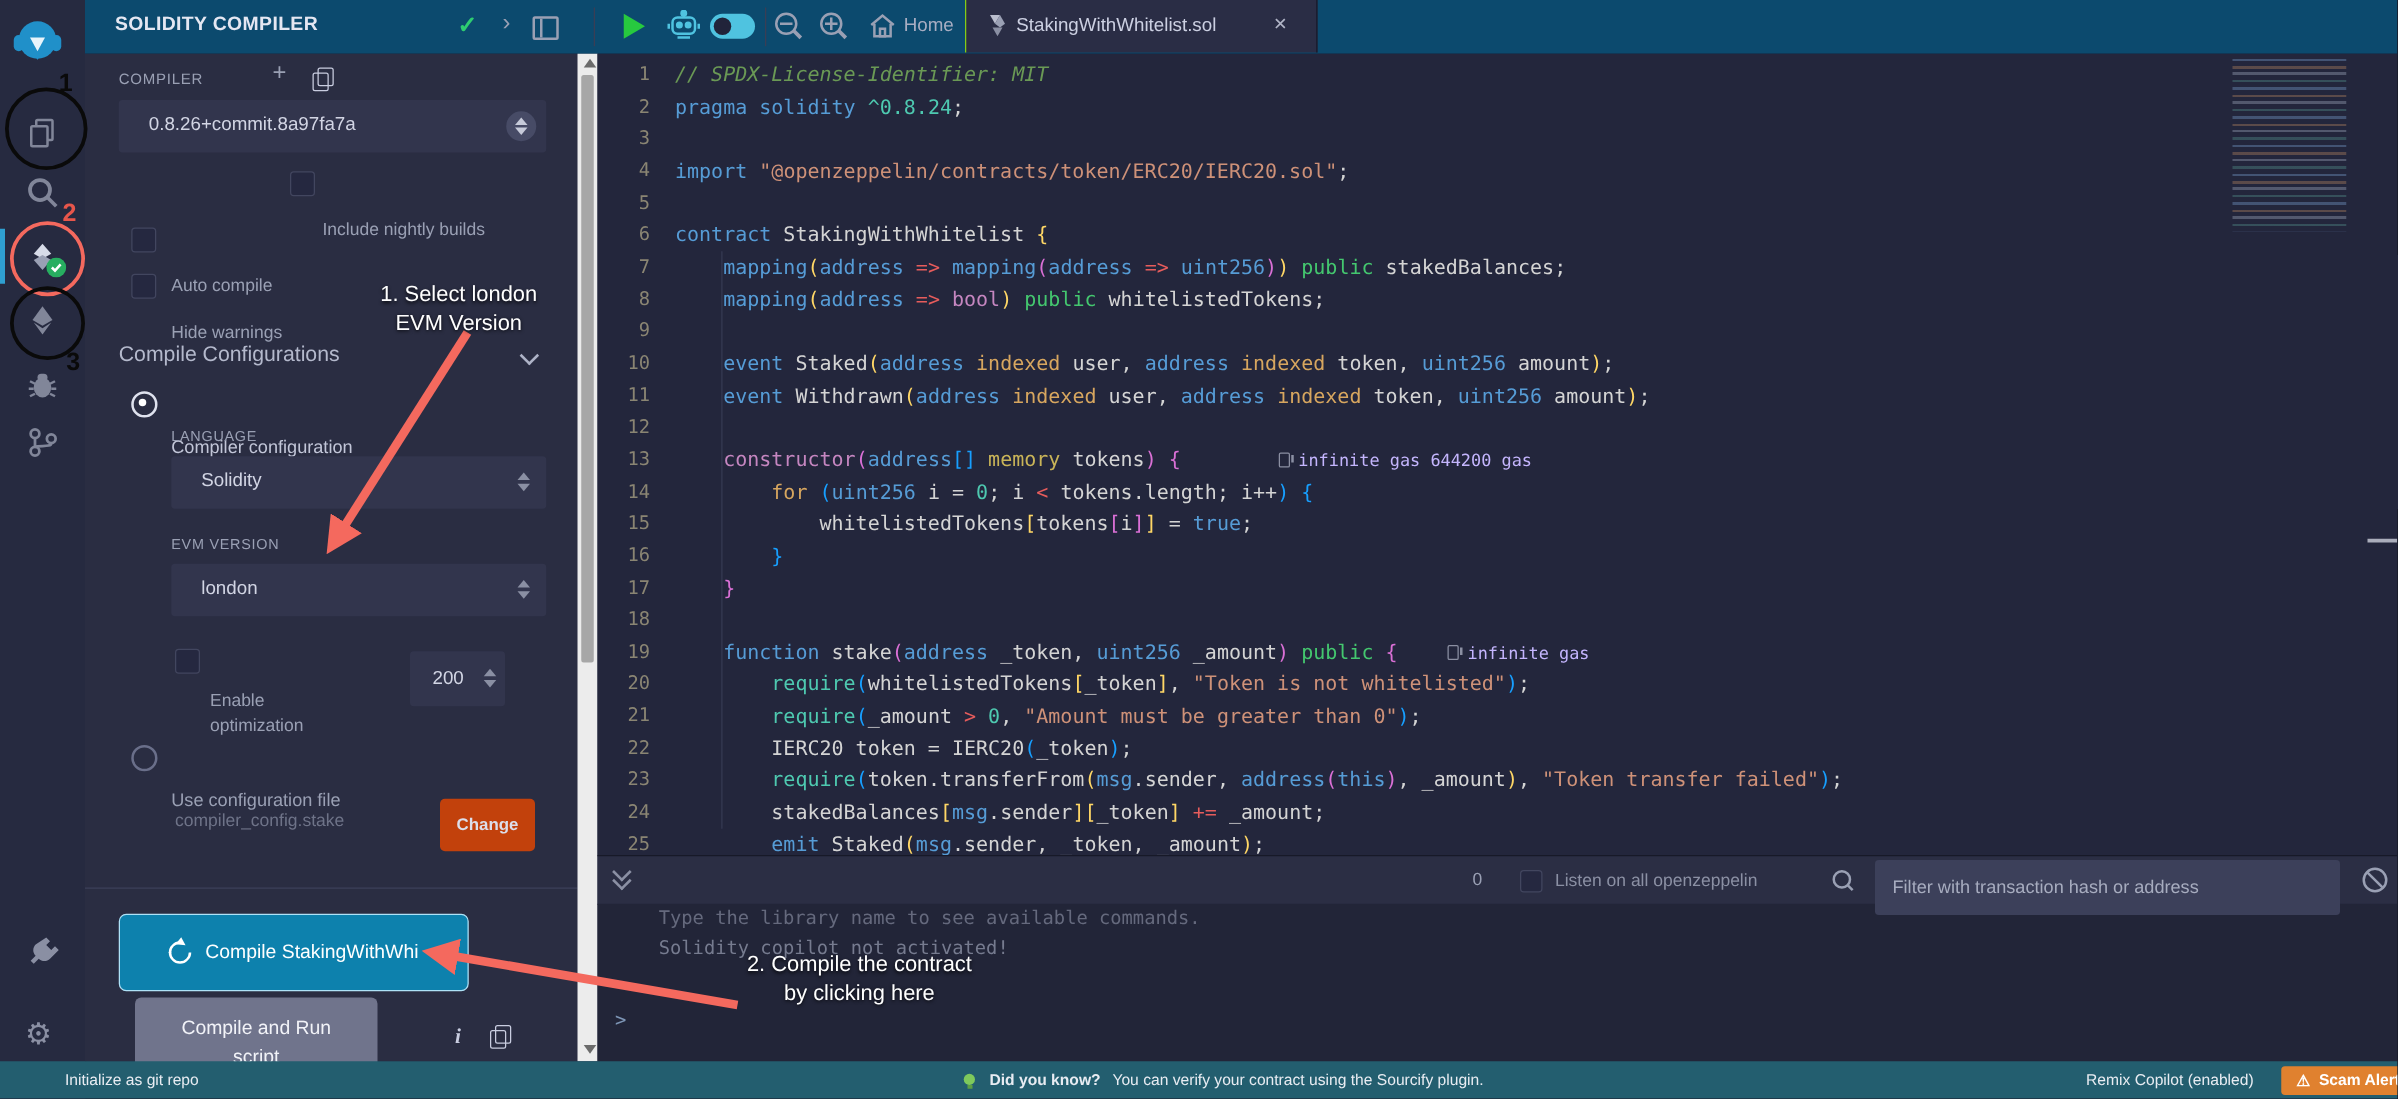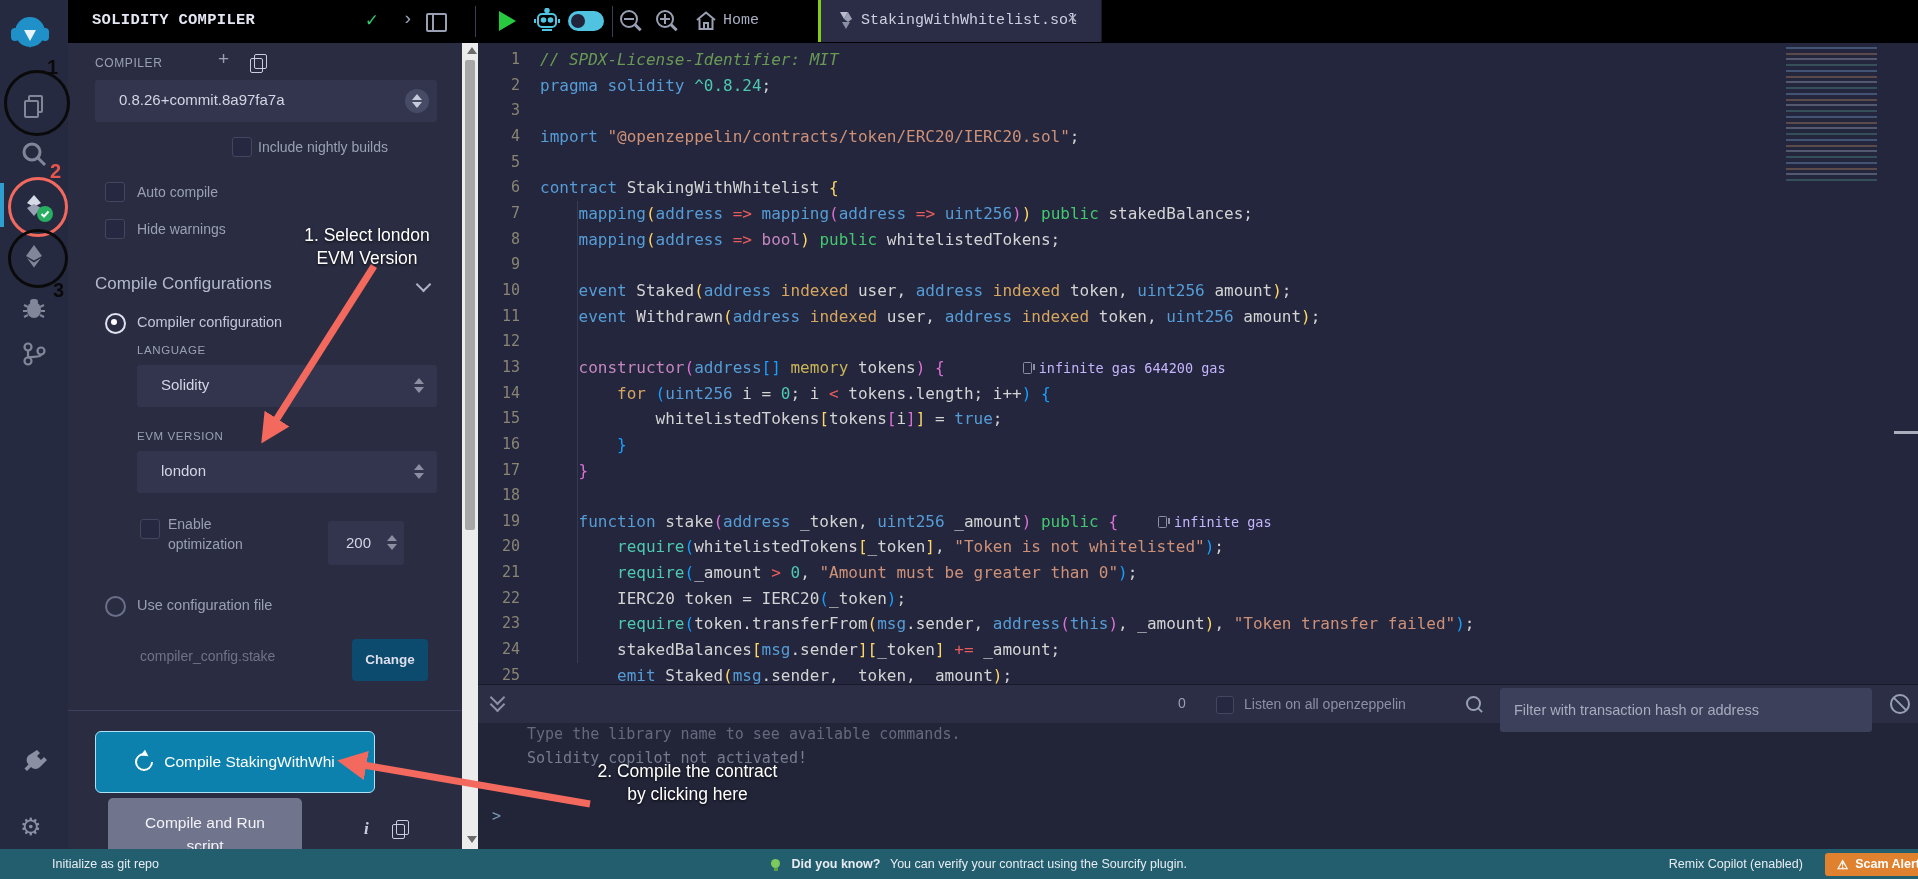--- a/index.html
+++ b/index.html
@@ -4,67 +4,67 @@
 <style>
   html,body{margin:0;padding:0;background:#14161f;}
   #app{position:relative;width:1918px;height:879px;overflow:hidden;background:#23263c;
        font-family:"Liberation Sans",sans-serif;-webkit-font-smoothing:antialiased;}
   .abs{position:absolute;}
   
   #rail{left:0;top:0;width:68px;height:879px;background:#262a40;border-right:1px solid #1b1d2c;}
   .rail-ic{position:absolute;left:20px;width:28px;height:28px;color:#818699;}
   #active-bar{left:0;top:183px;width:4px;height:44px;background:#2f9fd0;}
   
-  #topbar{left:68px;top:0;width:1850px;height:43px;background:#000000;border-bottom:1px solid #14162a;font-family:Liberation Mono, monospace;}
+  #topbar{left:68px;top:0;width:1850px;height:43px;background:#0c4a6e;border-bottom:1px solid #14162a;}
   .tdiv{position:absolute;top:6px;width:1px;height:31px;background:#3a3e55;}
   #panel-title{left:24px;top:11px;font-size:15.5px;font-weight:600;color:#e4e7f2;letter-spacing:.3px;}
   #hdr-check{left:298px;top:8px;color:#2ecc71;font-size:19px;font-weight:bold;}
   #hdr-chev{left:334px;top:8px;color:#9aa0b4;font-size:19px;}
   .panel-ic{left:358px;top:13px;width:17px;height:15px;border:2px solid #9aa0b4;border-radius:2px;}
   .panel-ic::before{content:"";position:absolute;left:4px;top:0;width:2px;height:15px;background:#9aa0b4;}
   #play{left:431px;top:11px;width:0;height:0;border-left:17px solid #27c93f;border-top:10px solid transparent;border-bottom:10px solid transparent;}
   #toggle{left:500px;top:11px;width:36px;height:20px;background:#4fc3e0;border-radius:11px;}
   #toggle::before{content:"";position:absolute;left:3px;top:3px;width:14px;height:14px;border-radius:50%;background:#21243a;}
   .mag{position:absolute;top:10px;width:14px;height:14px;border:2.5px solid #9aa0b4;border-radius:50%;}
   .mag::after{content:"";position:absolute;left:12px;top:14px;width:8px;height:2.5px;background:#9aa0b4;transform:rotate(45deg);}
   .mag i{position:absolute;left:2px;top:5.5px;width:10px;height:2.5px;background:#9aa0b4;}
   .mag.plus i::before{content:"";position:absolute;left:3.75px;top:-3.75px;width:2.5px;height:10px;background:#9aa0b4;}
   #home-label{left:655px;top:12px;font-size:15px;color:#a8adc2;}
-  #tab{left:750px;top:0;width:280px;height:42px;background:#2a2d45;border-left:3px solid #84cc16;border-right:1px solid #171928;}
+  #tab{left:704px;top:0;width:280px;height:42px;background:#2a2d45;border-left:1px solid #84cc16;border-right:1px solid #171928;}
   #tab-label{position:absolute;left:40px;top:12px;font-size:15px;color:#ccd0e2;}
   #tab-close{position:absolute;left:246px;top:9px;font-size:18px;color:#b0b4c6;}
   
   #sidebar{left:68px;top:43px;width:394px;height:806px;background:#2a2d42;}
   .slabel{color:#9aa0b4;font-size:12px;letter-spacing:.6px;}
   .sel{background:#32354d;border-radius:3px;color:#d2d5e4;font-size:15px;}
   .sel .val{position:absolute;left:24px;top:11px;}
   .stepper{position:absolute;right:14px;top:13px;width:10px;}
   .stepper::before{content:"";position:absolute;left:1px;top:0;border-left:5px solid transparent;border-right:5px solid transparent;border-bottom:6px solid #8a8fa3;}
   .stepper::after{content:"";position:absolute;left:1px;top:9px;border-left:5px solid transparent;border-right:5px solid transparent;border-top:6px solid #8a8fa3;}
   .cb{position:absolute;width:18px;height:18px;background:#252840;border:1px solid #42465f;border-radius:3px;}
   .cb.small{width:16px;height:16px;}
   .radio{position:absolute;width:17px;height:17px;border:2px solid #6a6f8a;border-radius:50%;background:transparent;}
   .radio.on{border-color:#dfe2ee;}
   .radio.on::before{content:"";position:absolute;left:3.5px;top:3.5px;width:6px;height:6px;border-radius:50%;background:#ffffff;}
-  .cblabel{position:absolute;font-size:14px;color:#9aa0b4;}
+  .cblabel{position:absolute;font-size:14px;color:#9aa0b4;margin-top:36px;}
   .chev-down{position:absolute;width:9px;height:9px;border-right:2px solid #aeb3c7;border-bottom:2px solid #aeb3c7;transform:rotate(45deg);}
   #ver-circle{position:absolute;right:8px;top:9px;width:24px;height:24px;border-radius:50%;background:#474b66;}
   #ver-circle::before{content:"";position:absolute;left:7px;top:5px;border-left:5px solid transparent;border-right:5px solid transparent;border-bottom:6px solid #c6cad9;}
   #ver-circle::after{content:"";position:absolute;left:7px;top:13px;border-left:5px solid transparent;border-right:5px solid transparent;border-top:6px solid #c6cad9;}
   #compile-btn{left:27px;top:688px;width:278px;height:60px;background:#0d81ad;border:1px solid #aee2f7;border-radius:6px;
       display:flex;align-items:center;justify-content:center;gap:11px;color:#fff;font-size:15.5px;}
   .refresh{width:14px;height:14px;border:2px solid #fff;border-radius:50%;border-top-color:transparent;transform:rotate(45deg);position:relative;}
   .refresh::after{content:"";position:absolute;left:-3px;top:-3px;border-left:4px solid transparent;border-right:4px solid transparent;border-bottom:6px solid #fff;transform:rotate(-40deg);}
   #run-btn{left:40px;top:755px;width:194px;height:62px;background:#70748c;border-radius:5px;color:#f2f3f8;
       font-size:15.5px;text-align:center;line-height:1.5;padding-top:13px;box-sizing:border-box;}
   #info-i{left:296px;top:776px;font-family:"Liberation Serif",serif;font-style:italic;font-weight:bold;font-size:17px;color:#c9cde0;}
   .copy-ic{position:absolute;width:11px;height:13px;border:1.5px solid #c9cde0;border-radius:2px;}
   .copy-ic::before{content:"";position:absolute;left:3px;top:-5px;width:11px;height:13px;border:1.5px solid #c9cde0;border-radius:2px;}
   #sb-divider{left:0;top:667px;width:394px;height:1px;background:#3c405a;}
-  #change-btn{left:284px;top:596px;width:76px;height:42px;background:#0c4a6e;border-radius:4px;color:#dcdeea;
+  #change-btn{left:284px;top:596px;width:76px;height:42px;background:#c2410c;border-radius:4px;color:#dcdeea;
       font-size:13.5px;font-weight:bold;text-align:center;line-height:42px;}
   
   #sb-scroll{left:462px;top:43px;width:16px;height:806px;background:#ececec;}
   #sb-thumb{left:465px;top:60px;width:10px;height:470px;background:#a7a7a7;border-radius:2px;}
   .scroll-arrow{position:absolute;left:466.5px;width:0;height:0;border-left:5px solid transparent;border-right:5px solid transparent;}
   
   #editor{left:478px;top:43px;width:1440px;height:641px;background:#23263c;overflow:hidden;}
   #gutter{position:absolute;left:0;top:4px;width:42px;text-align:right;color:#8a8573;
       font-family:"DejaVu Sans Mono","Liberation Mono",monospace;font-size:15px;line-height:25.66px;}
   #code-lines{position:absolute;left:62px;top:4px;font-family:"DejaVu Sans Mono","Liberation Mono",monospace;

